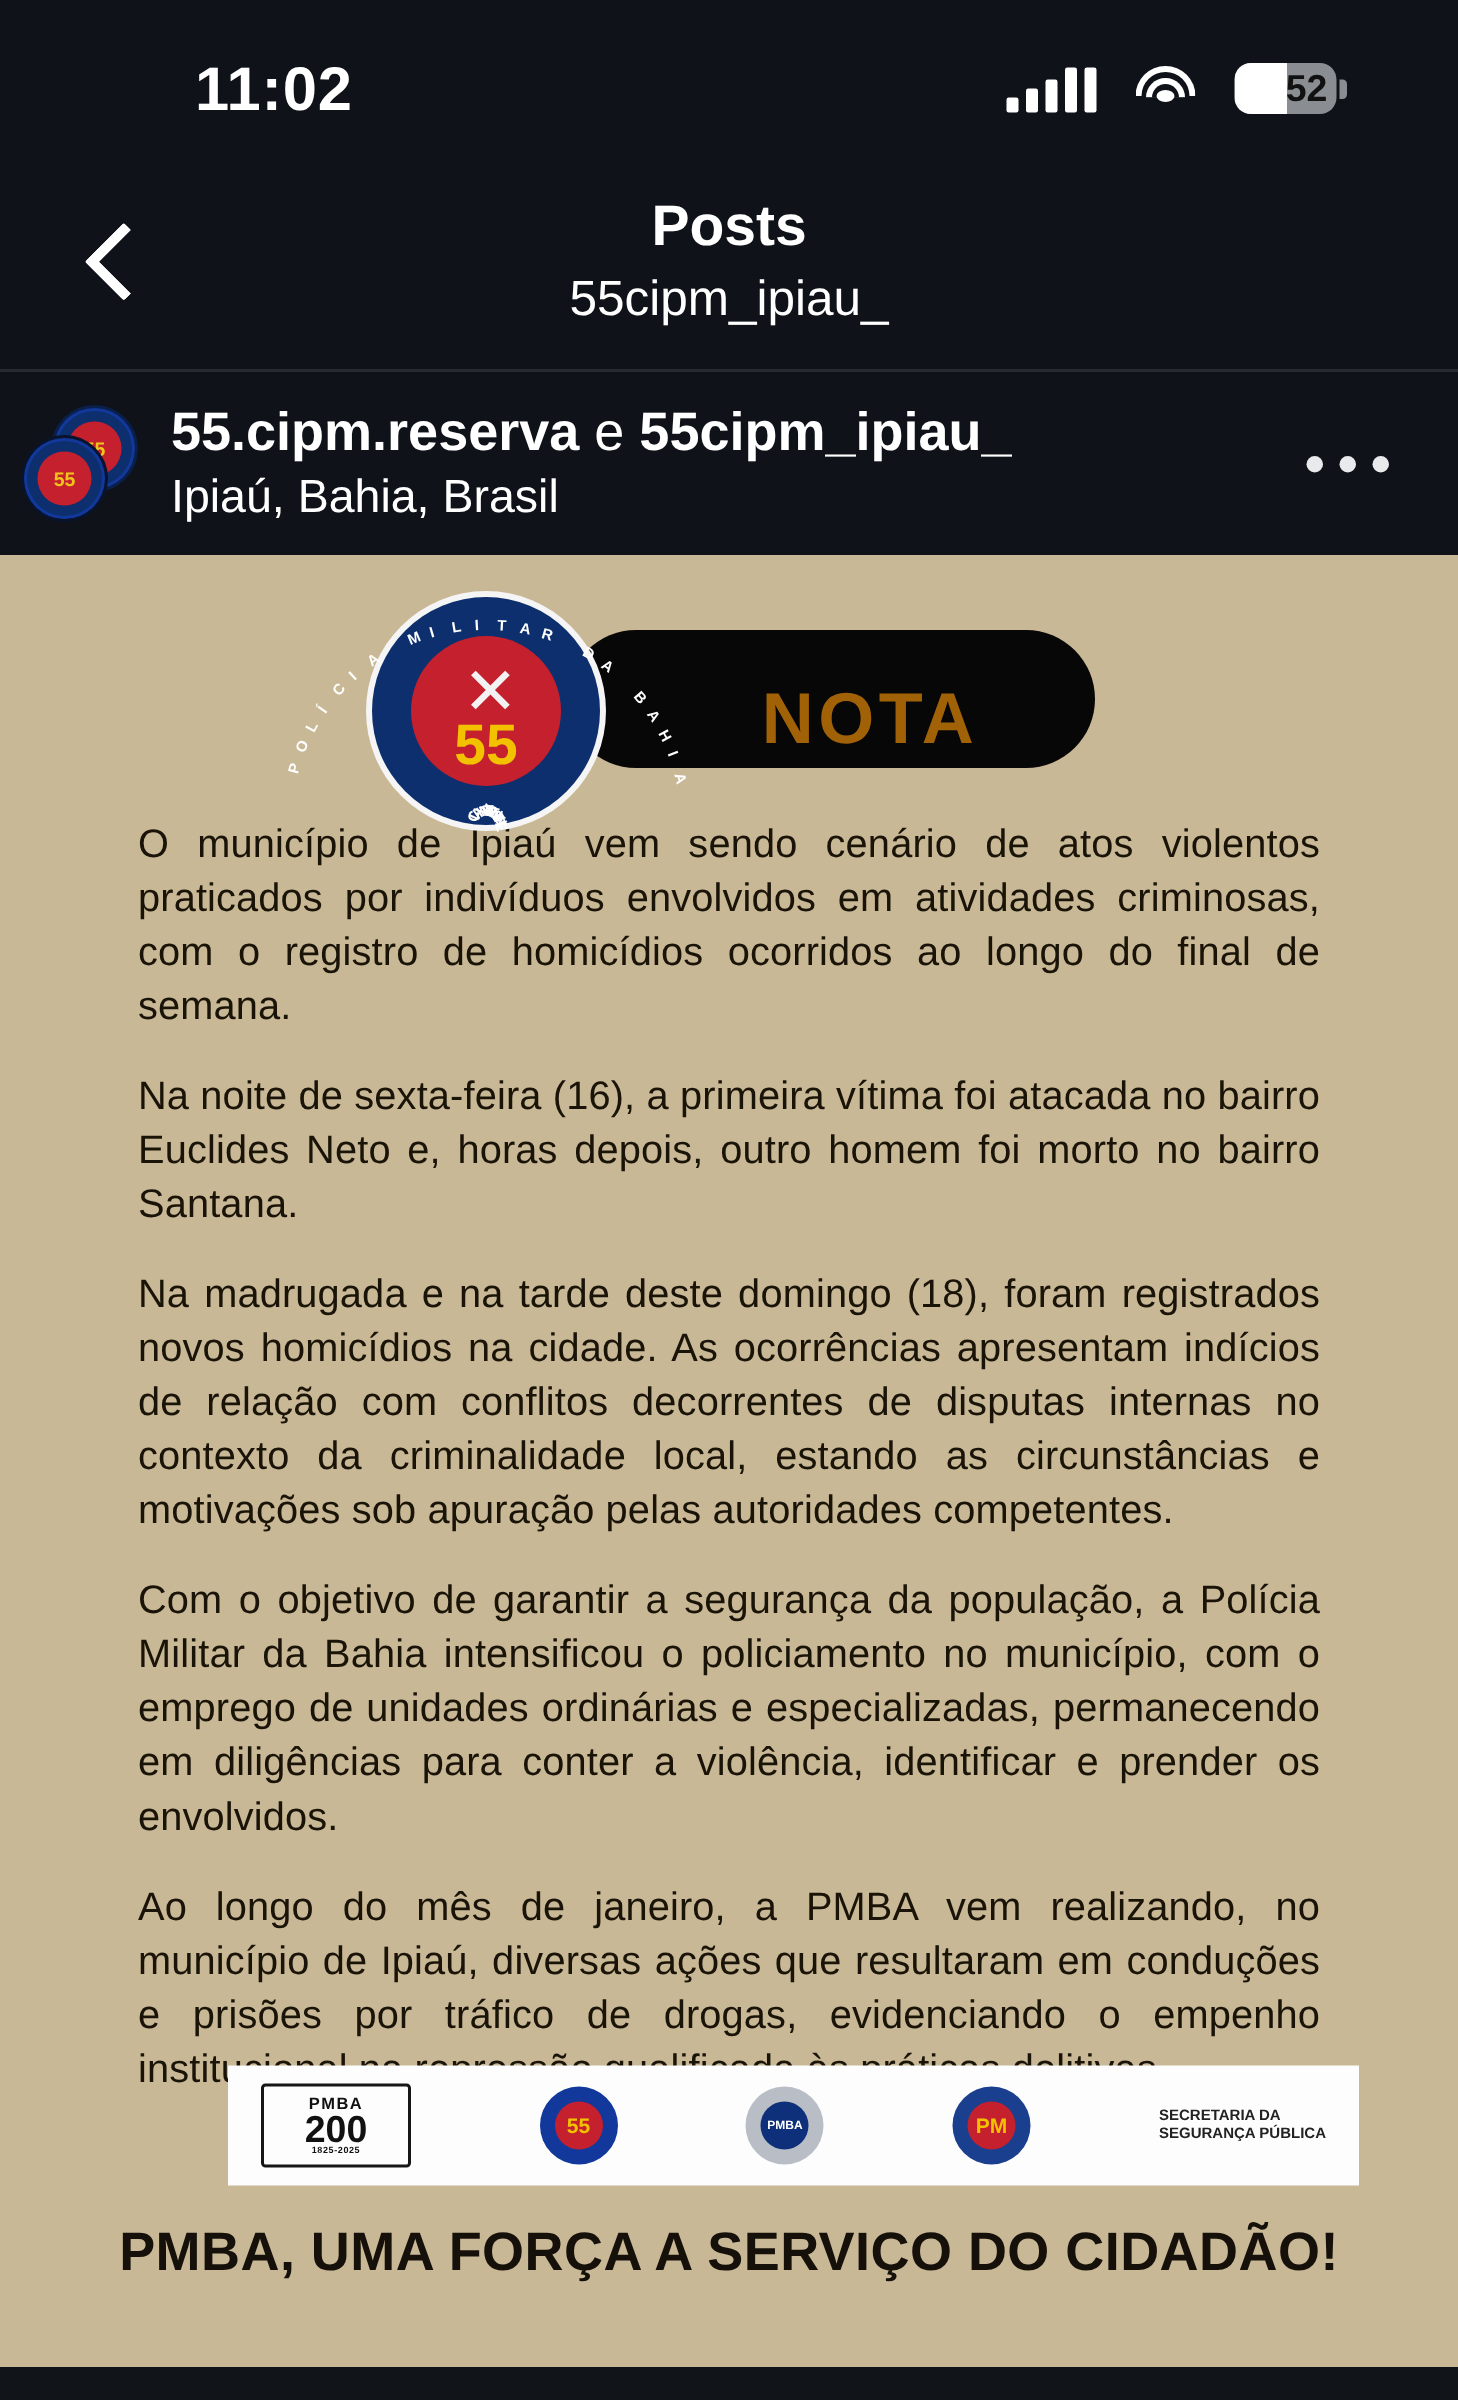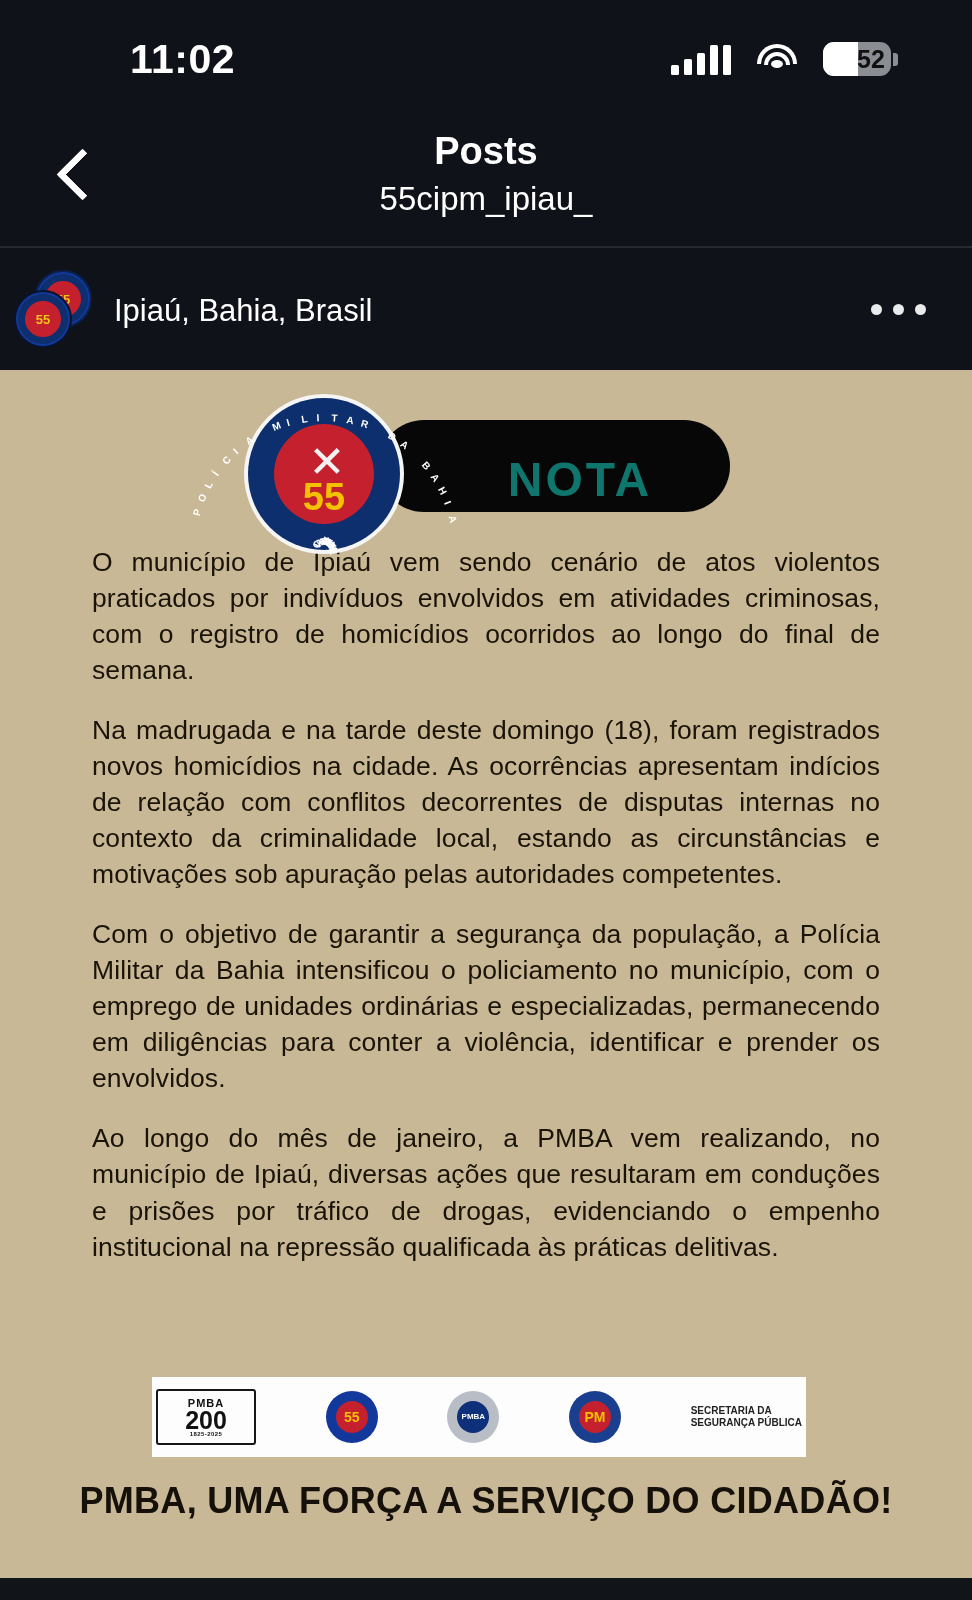--- a/index.html
+++ b/index.html
@@ -134,40 +134,40 @@
   .crest-55 { position:relative; z-index:2; font-size:38px; font-weight:800;
     color:#f2c200; line-height:1; }
 
   .nota-pill {
     position:absolute; left:378px; top:50px;
     width:352px; height:92px; border-radius:46px; background:#070707;
     display:flex; align-items:center; justify-content:center;
     z-index:2;
   }
   .nota-pill span {
-    color:#0f766e; font-size:48px; font-weight:800; letter-spacing:3px;
+    color:#a16207; font-size:48px; font-weight:800; letter-spacing:3px;
     padding-left:52px;
     margin-top:27px;
   }
 
   .body-text { padding:8px 92px 0 92px; }
   .body-text p {
     color:#1a1408; font-size:26.5px; line-height:1.36;
     text-align:justify; text-align-last:left;
     font-family:"Liberation Sans", sans-serif;
     margin:0 0 24px 0; letter-spacing:0.1px;
   }
   .body-text p.tight { margin-bottom:0; }
 
   
   .logo-strip {
     position:absolute; left:152px; top:1007px;
-    width:654px; height:80px; background:#fdfdfd;
+    width:754px; height:80px; background:#fdfdfd;
     display:flex; align-items:center; justify-content:space-between;
-    padding:0 4px;
+    padding:0 22px;
     gap:48px;
   }
   .lg { display:flex; align-items:center; justify-content:center; }
   .lg-200 {
     width:100px; height:56px; border:2px solid #161616; border-radius:3px;
     flex-direction:column; color:#111; position:relative;
   }
   .lg-200 .t1 { font-size:11px; font-weight:800; letter-spacing:1px; }
   .lg-200 .t2 { font-size:25px; font-weight:900; line-height:0.9; }
   .lg-200 .t3 { font-size:6px; font-weight:700; letter-spacing:0.4px; }
@@ -254,20 +254,21 @@
       <div class="badge-circle badge-back">
         <div class="badge-ring-text"></div>
         <div class="badge-inner">55</div>
       </div>
       <div class="badge-circle badge-front">
         <div class="badge-ring-text"></div>
         <div class="badge-inner">55</div>
       </div>
     </div>
     <div class="ph-text">
+      <div class="ph-names"><span>55.cipm.reserva</span><span class="plain"> e </span><span>55cipm_ipiau_</span></div>
       <div class="ph-loc">Ipiaú, Bahia, Brasil</div>
     </div>
     <div class="more-btn">
       <i></i>
         <i></i>
         <i></i>
     </div>
   </div>
 
   <div class="post-image">
@@ -321,20 +322,21 @@
           </div>
         <div class="crest-center">
           <div class="crest-guns">✕</div>
           <div class="crest-55">55</div>
         </div>
       </div>
     </div>
 
     <div class="body-text">
       <p>O município de Ipiaú vem sendo cenário de atos violentos praticados por indivíduos envolvidos em atividades criminosas, com o registro de homicídios ocorridos ao longo do final de semana.</p>
+      <p>Na noite de sexta-feira (16), a primeira vítima foi atacada no bairro Euclides Neto e, horas depois, outro homem foi morto no bairro Santana.</p>
       <p>Na madrugada e na tarde deste domingo (18), foram registrados novos homicídios na cidade. As ocorrências apresentam indícios de relação com conflitos decorrentes de disputas internas no contexto da criminalidade local, estando as circunstâncias e motivações sob apuração pelas autoridades competentes.</p>
       <p>Com o objetivo de garantir a segurança da população, a Polícia Militar da Bahia intensificou o policiamento no município, com o emprego de unidades ordinárias e especializadas, permanecendo em diligências para conter a violência, identificar e prender os envolvidos.</p>
       <p>Ao longo do mês de janeiro, a PMBA vem realizando, no município de Ipiaú, diversas ações que resultaram em conduções e prisões por tráfico de drogas, evidenciando o empenho institucional na repressão qualificada às práticas delitivas.</p>
 
     </div>
 
     <div class="logo-strip">
 
       <div class="lg lg-200">
         <div class="t1">PMBA</div>

